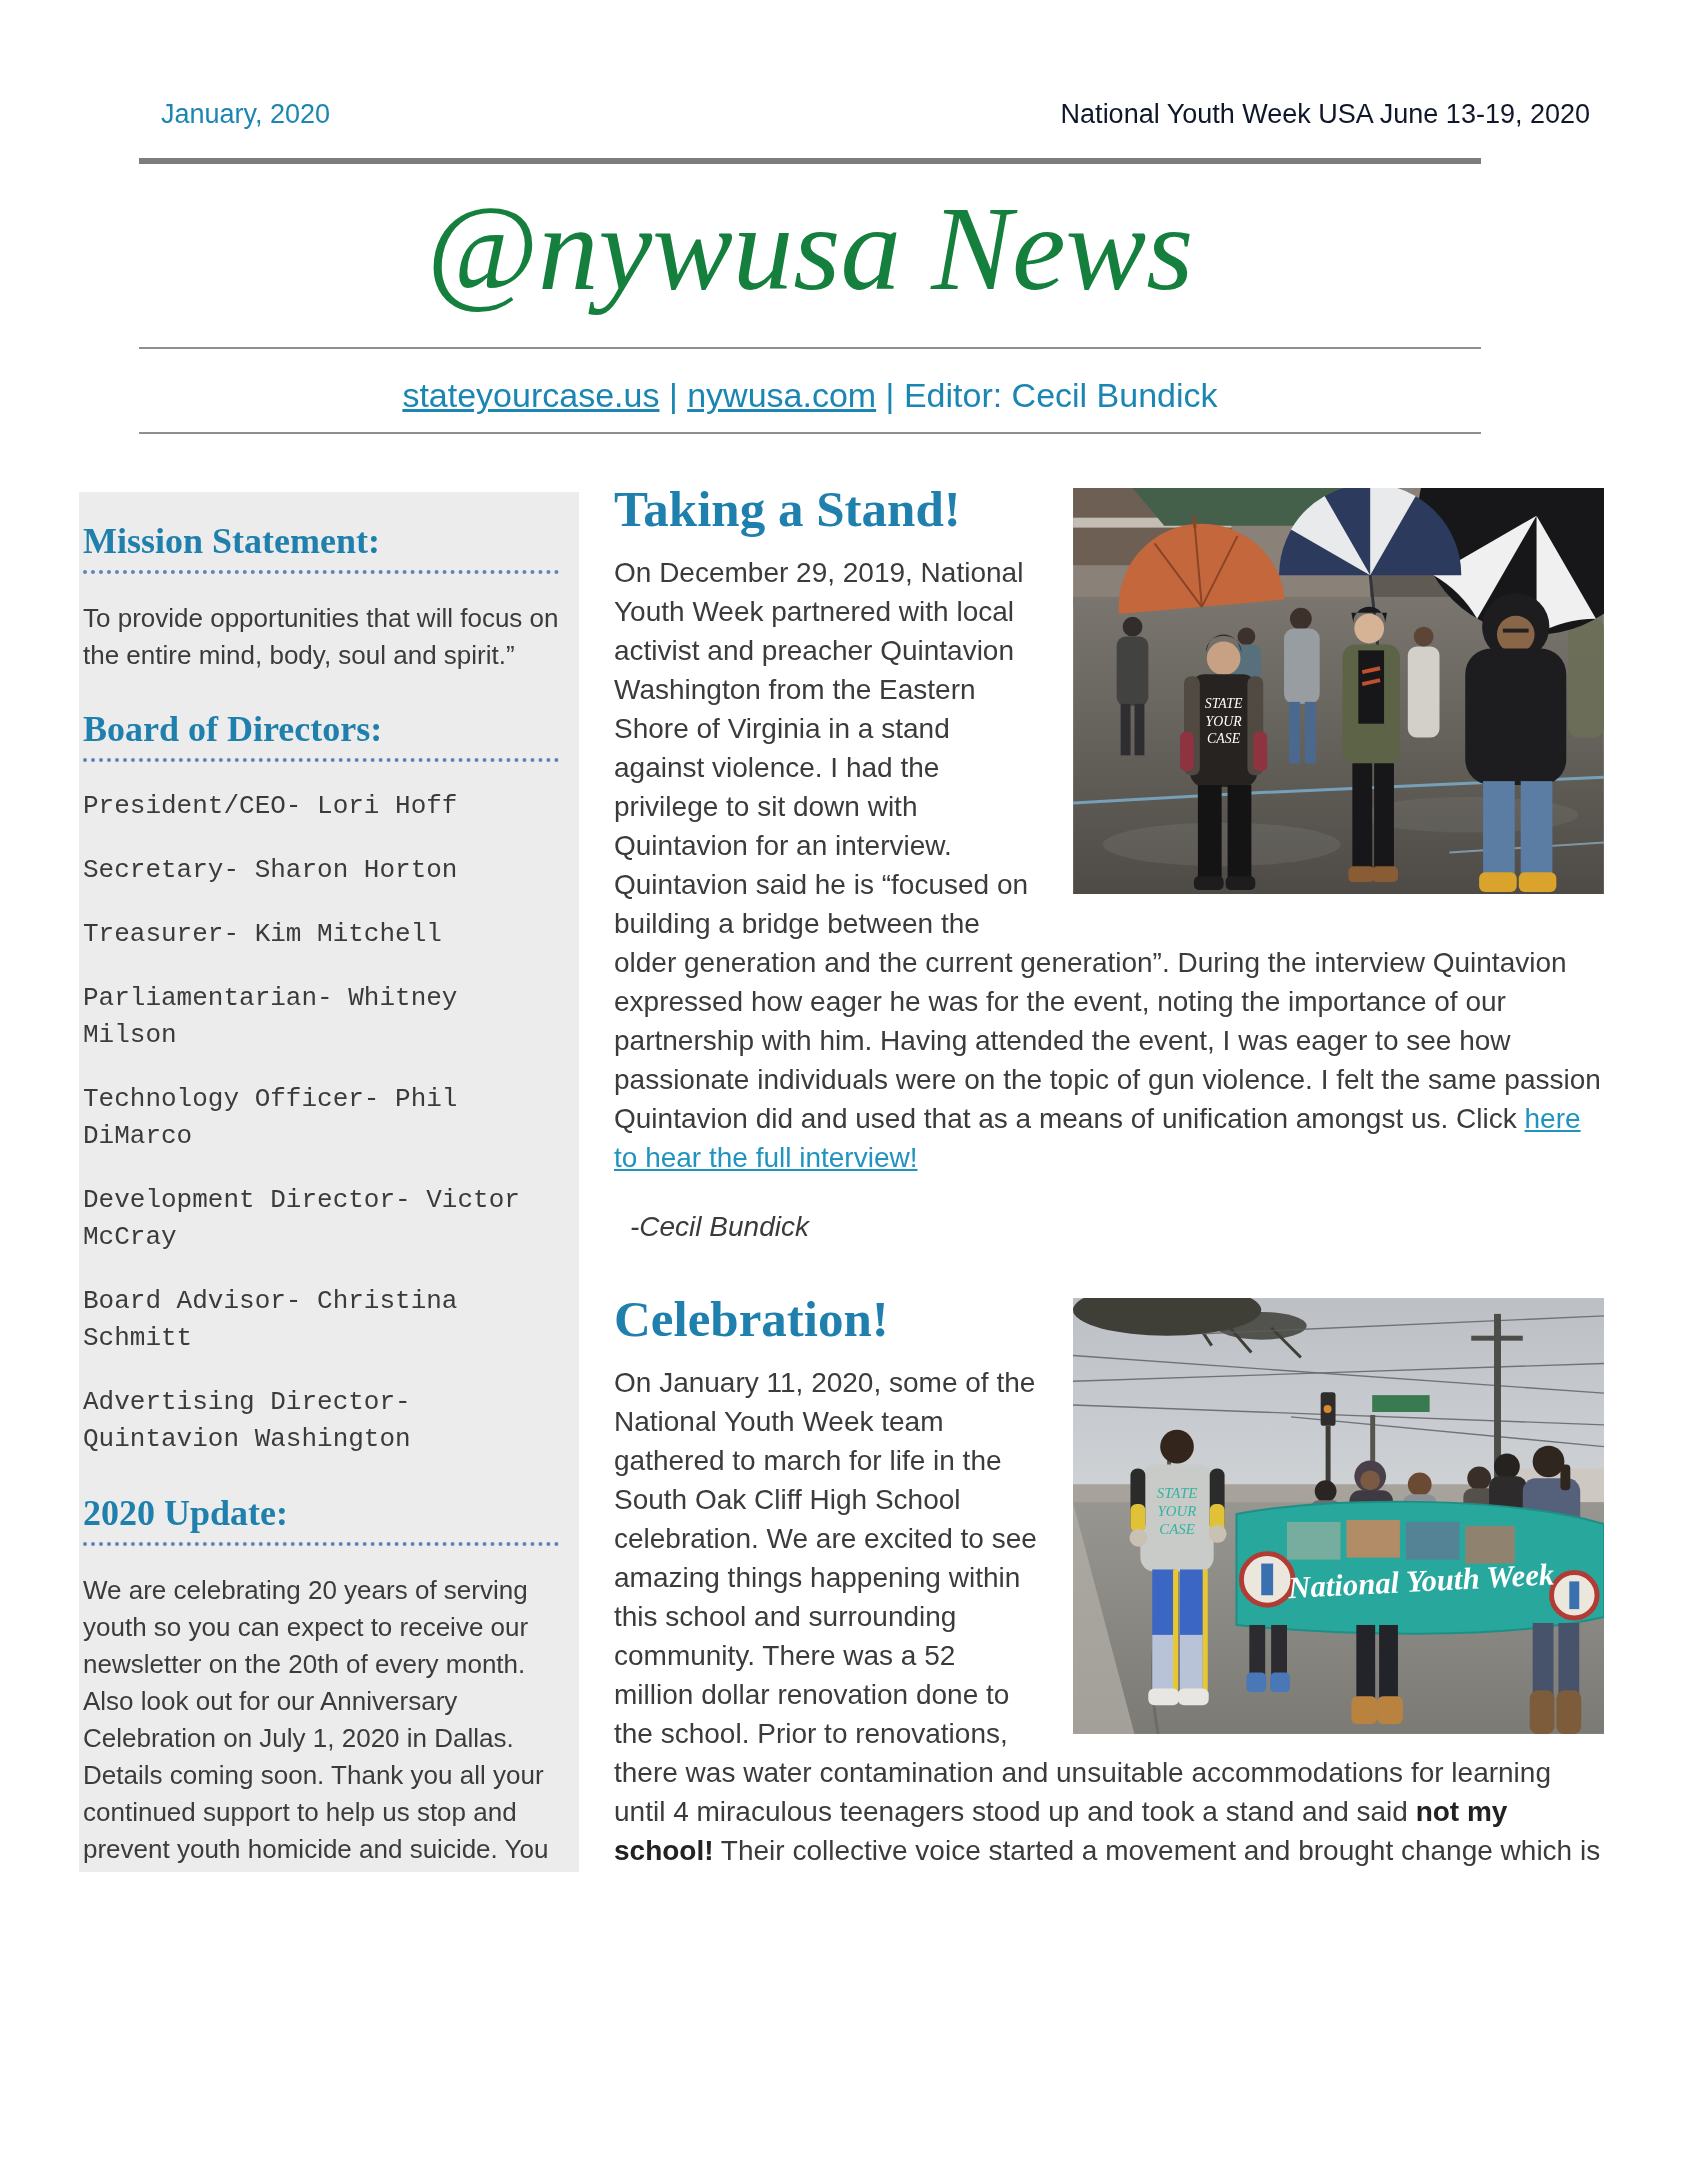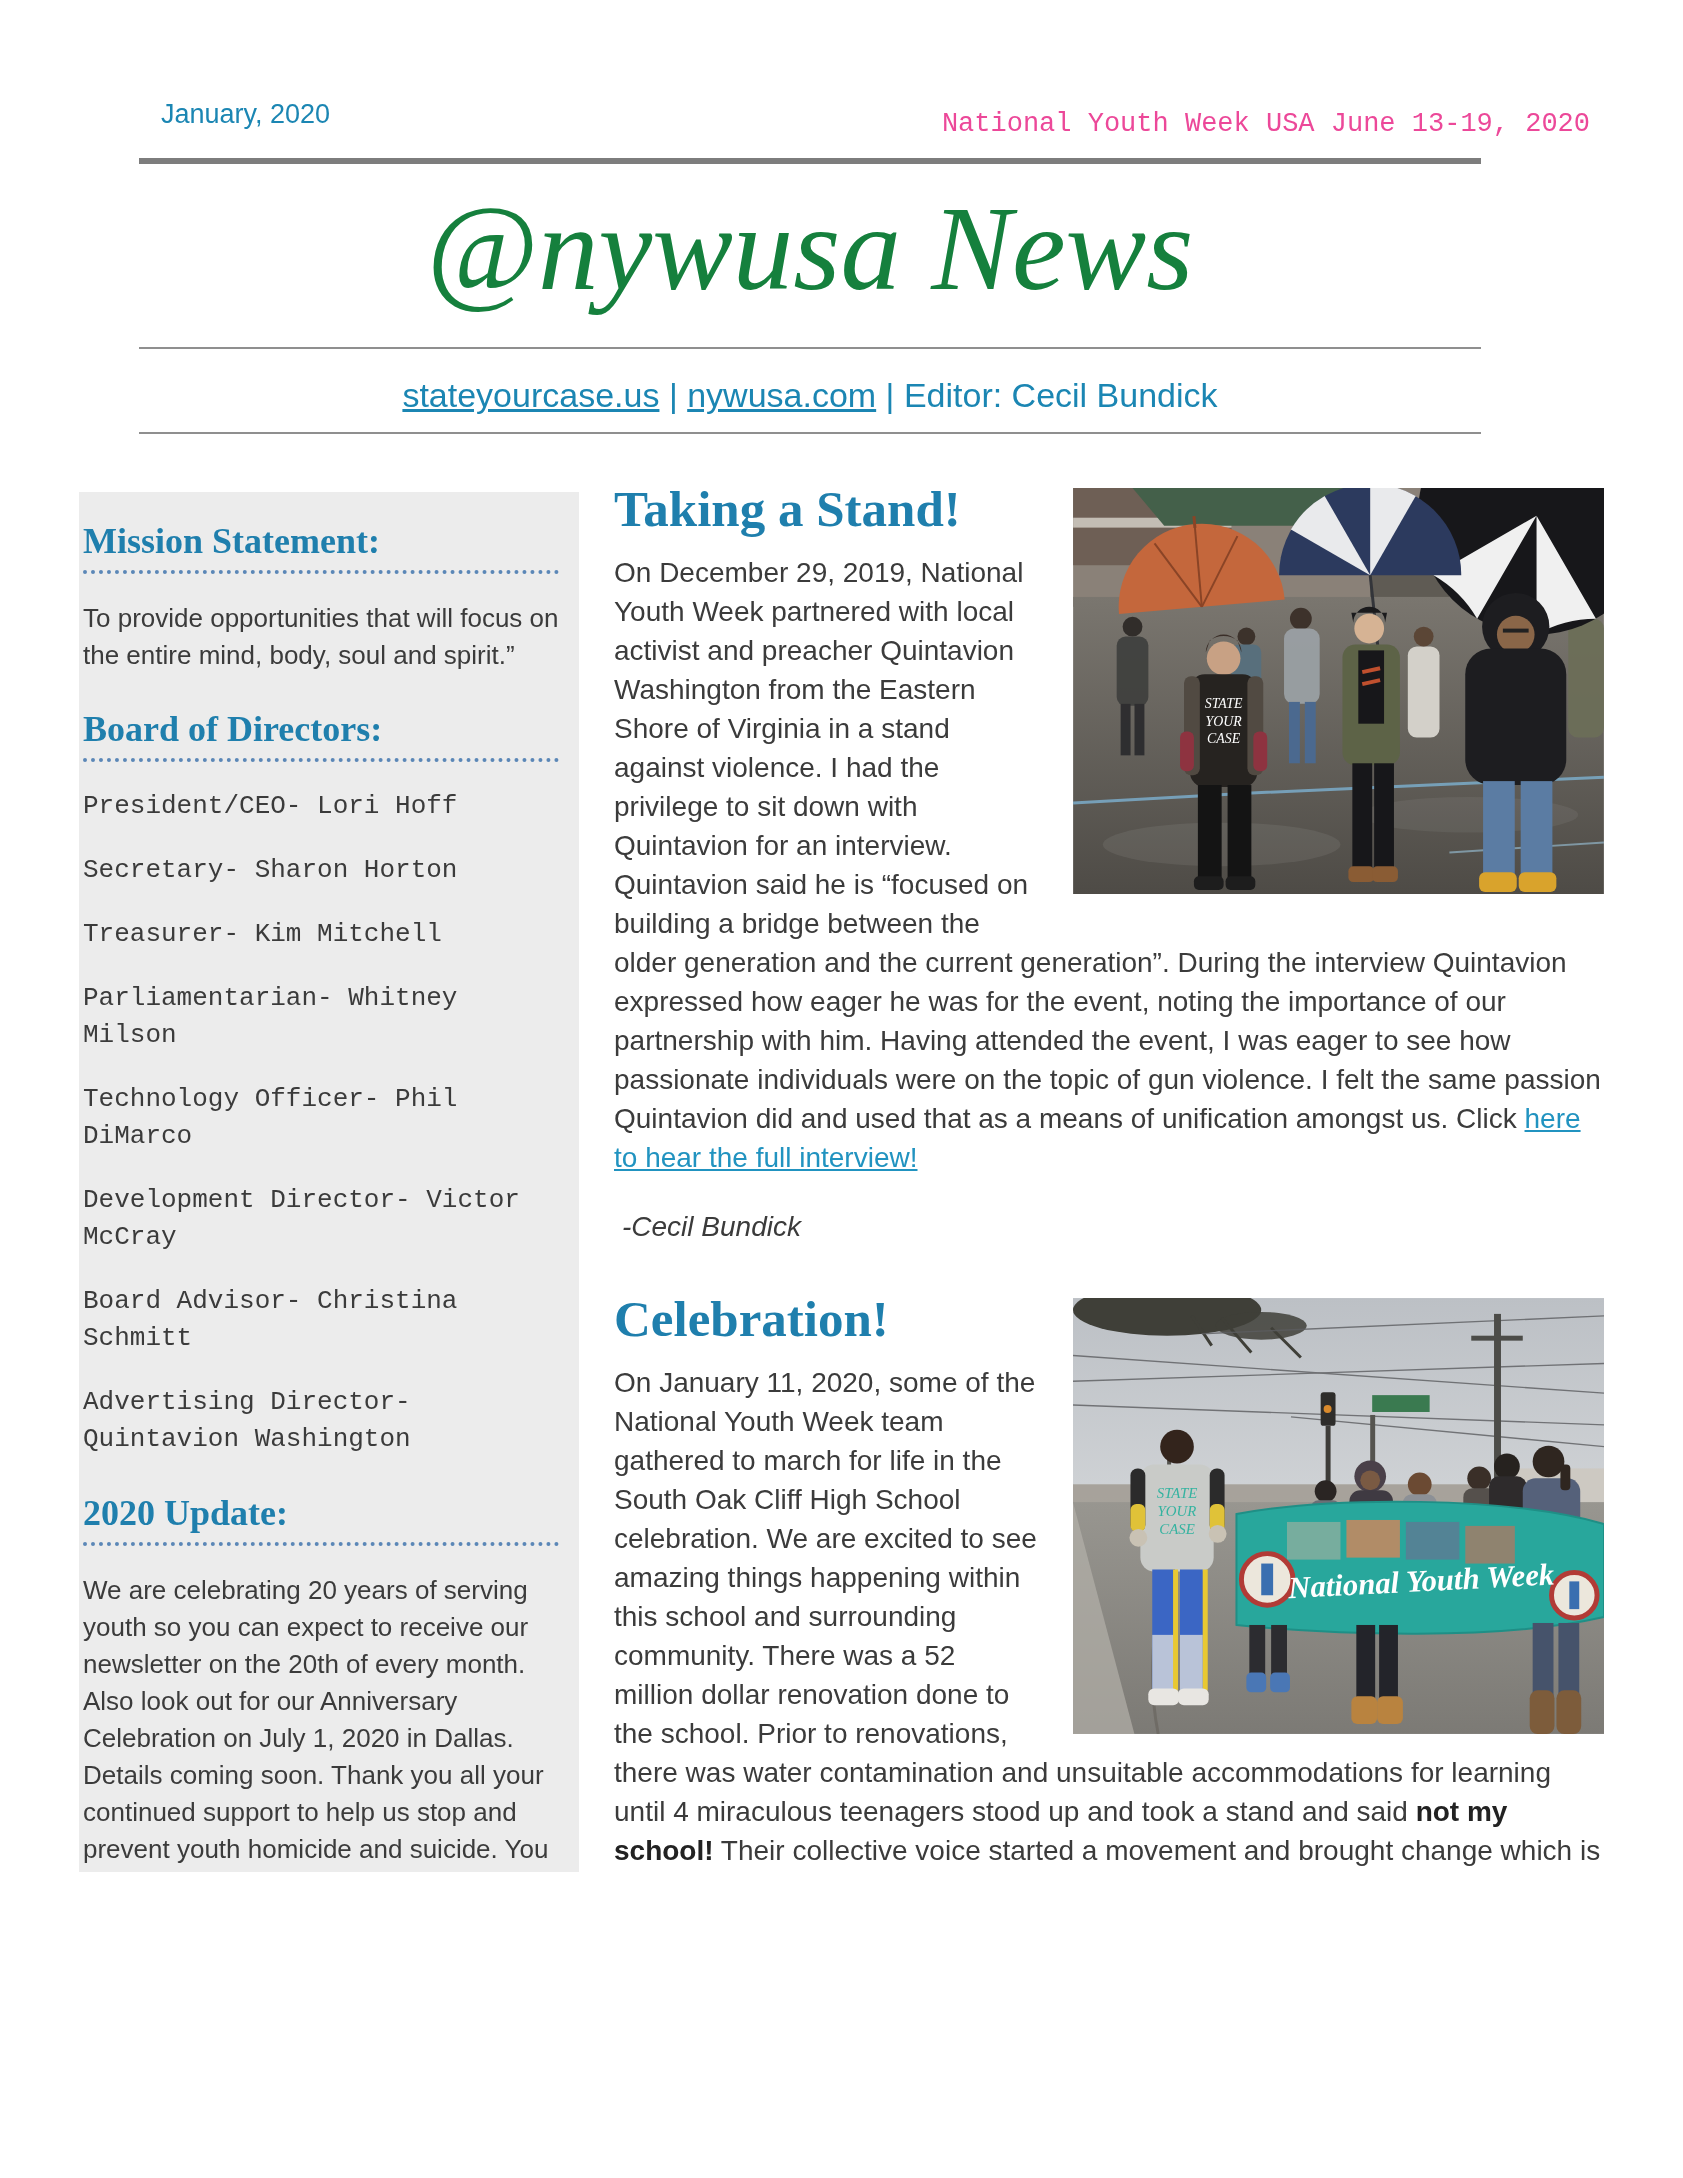--- a/index.html
+++ b/index.html
@@ -1,21 +1,21 @@
 <!DOCTYPE html>
 <html><head>
 <meta charset="utf-8">
 <style>
   html,body{margin:0;padding:0;background:#ffffff;}
   .page{position:relative;width:1683px;height:1872px;background:#ffffff;overflow:hidden;
         font-family:"Liberation Sans",sans-serif;color:#3b3b3b;}
 
   
   .hdr-left{position:absolute;left:161px;top:99px;font-size:27px;color:#1b86b3;}
-  .hdr-right{position:absolute;right:93px;top:109px;font-size:27px;color:#ec4899;font-family:Liberation Mono, monospace;}
+  .hdr-right{position:absolute;right:93px;top:99px;font-size:27px;color:#0f172a;}
   .rule-thick{position:absolute;left:139px;width:1342px;top:158px;height:6px;background:#7d7d7d;}
   .masthead{position:absolute;left:139px;width:1342px;top:184px;text-align:center;
             font-family:"Liberation Serif","DejaVu Serif",serif;font-size:121px;line-height:129px;
             color:#15803d;font-style:italic;}
   .rule-thin{position:absolute;left:139px;width:1342px;height:2px;background:#8f8f8f;}
   .rt1{top:347px;} .rt2{top:432px;}
   .subtitle{position:absolute;left:139px;width:1342px;top:373px;text-align:center;
             font-size:34px;line-height:44px;color:#1b86b3;}
   .subtitle a{color:#1b86b3;text-decoration:underline;cursor:pointer;}
 
@@ -30,21 +30,21 @@
   .board-item{font-size:26px;line-height:37px;margin:0 0 27px 0;color:#3b3b3b;font-family:Liberation Mono, monospace;}
   .side-p a{color:#3b3b3b;text-decoration:underline;cursor:pointer;}
 
   
   .main{position:absolute;left:614px;top:482px;width:990px;}
   .article{overflow:visible;}
   .article + .article{margin-top:46px;}
   .article-h{font-family:"Liberation Serif","DejaVu Serif",serif;font-weight:bold;font-size:51px;
              line-height:55px;color:#1f7fad;margin:0 0 16px 0;}
   .article p{font-size:28px;line-height:39px;margin:0 0 30px 0;color:#3b3b3b;}
-  .article p.byline{font-style:italic;margin:8px 0 0 8px;}
+  .article p.byline{font-style:italic;margin:8px 0 0 16px;}
   .article a{color:#2193c0;text-decoration:underline;cursor:pointer;}
   .bold-callout{font-weight:bold;color:#222;}
   .article-photo{float:right;margin:6px 0 14px 34px;display:block;}
   .article-photo svg{display:block;}
 
   .page-number{position:absolute;right:75px;top:2012px;font-size:28px;color:#1b86b3;}
 </style>
 </head>
 <body>
 

